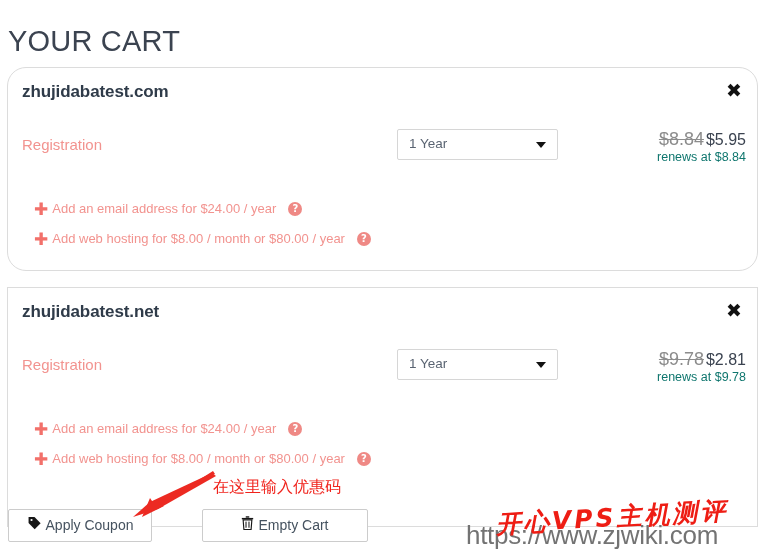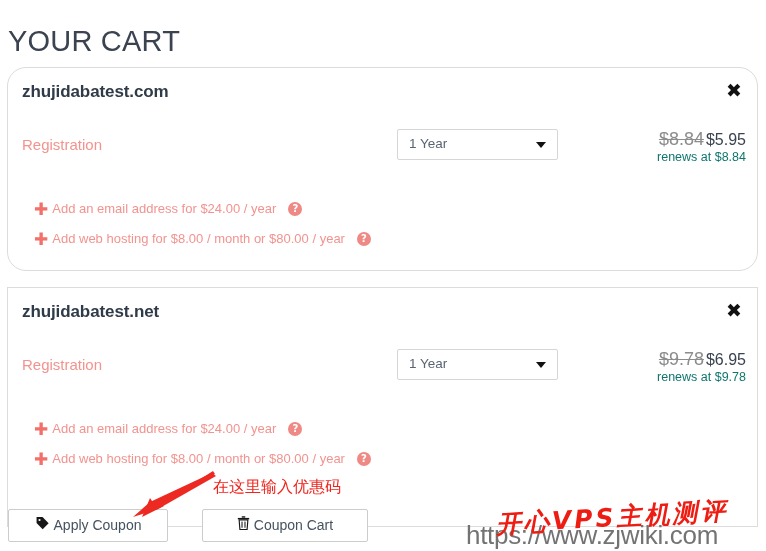--- a/index.html
+++ b/index.html
@@ -190,21 +190,21 @@
     box-sizing: border-box;
     border: 1px solid #cccccc;
     background: #ffffff;
     border-radius: 2px;
     cursor: pointer;
     text-align: center;
     white-space: nowrap;
     padding: 0;
     font-family: "Liberation Sans", sans-serif;
   }
-  #btn-apply-coupon { left: 8px;   width: 160px; }
+  #btn-apply-coupon { left: 8px;   width: 144px; }
   #btn-empty-cart   { left: 202px; width: 166px; }
   .footer-btn .btn-icon {
     display: inline-block;
     vertical-align: middle;
     font-size: 14px;
     color: #171717;
     line-height: 31px;
     margin-right: 4px;
     font-family: "DejaVu Sans", sans-serif;
   }
@@ -307,21 +307,21 @@
 
   <div class="item-type">Registration</div>
 
   <div class="term-select">
     <span class="term-value">1 Year</span>
     <span class="caret"></span>
   </div>
 
   <div class="price-block">
     <div class="price-line">
-      <span class="price-old">$9.78</span><span class="price-new">$6.95</span>
+      <span class="price-old">$9.78</span><span class="price-new">$2.81</span>
     </div>
     <span class="price-renew">renews at $9.78</span>
   </div>
 
   <div class="addon addon-0">
     <span class="plus">✚</span><span class="addon-label">Add an email address for $24.00 / year</span><span class="help-icon">?</span>
   </div>
 
   <div class="addon addon-1">
     <span class="plus">✚</span><span class="addon-label">Add web hosting for $8.00 / month or $80.00 / year</span><span class="help-icon">?</span>
@@ -339,21 +339,21 @@
 
 <button class="footer-btn" id="btn-empty-cart">
   <span class="btn-icon">
     <svg width="13" height="14" viewBox="0 0 14 16" aria-hidden="true">
       <rect x="0.5" y="2.2" width="13" height="1.6" fill="#171717"></rect>
       <rect x="5" y="0.3" width="4" height="1.6" fill="#171717"></rect>
       <path d="M2 4.4 L12 4.4 L11.1 15.6 L2.9 15.6 Z" fill="none" stroke="#171717" stroke-width="1.3"></path>
       <rect x="4.7" y="6.4" width="1.2" height="7" fill="#171717"></rect>
       <rect x="8.1" y="6.4" width="1.2" height="7" fill="#171717"></rect>
     </svg>
-  </span><span class="btn-label">Coupon Cart</span>
+  </span><span class="btn-label">Empty Cart</span>
 </button>
 
 <div class="annot-arrow">
   <svg width="110" height="56" viewBox="0 0 110 56" aria-hidden="true">
     <path d="M95 6 L34 35 L44 38 L22 49 L30 30 L36 39 L93 3 Z" fill="#ec2a22"></path>
     <path d="M92 5 L30 34 L13 49 L38 41 L96 8 Z" fill="#ec2a22"></path>
   </svg>
 </div>
 <div class="annot-text">在这里输入优惠码</div>
 

